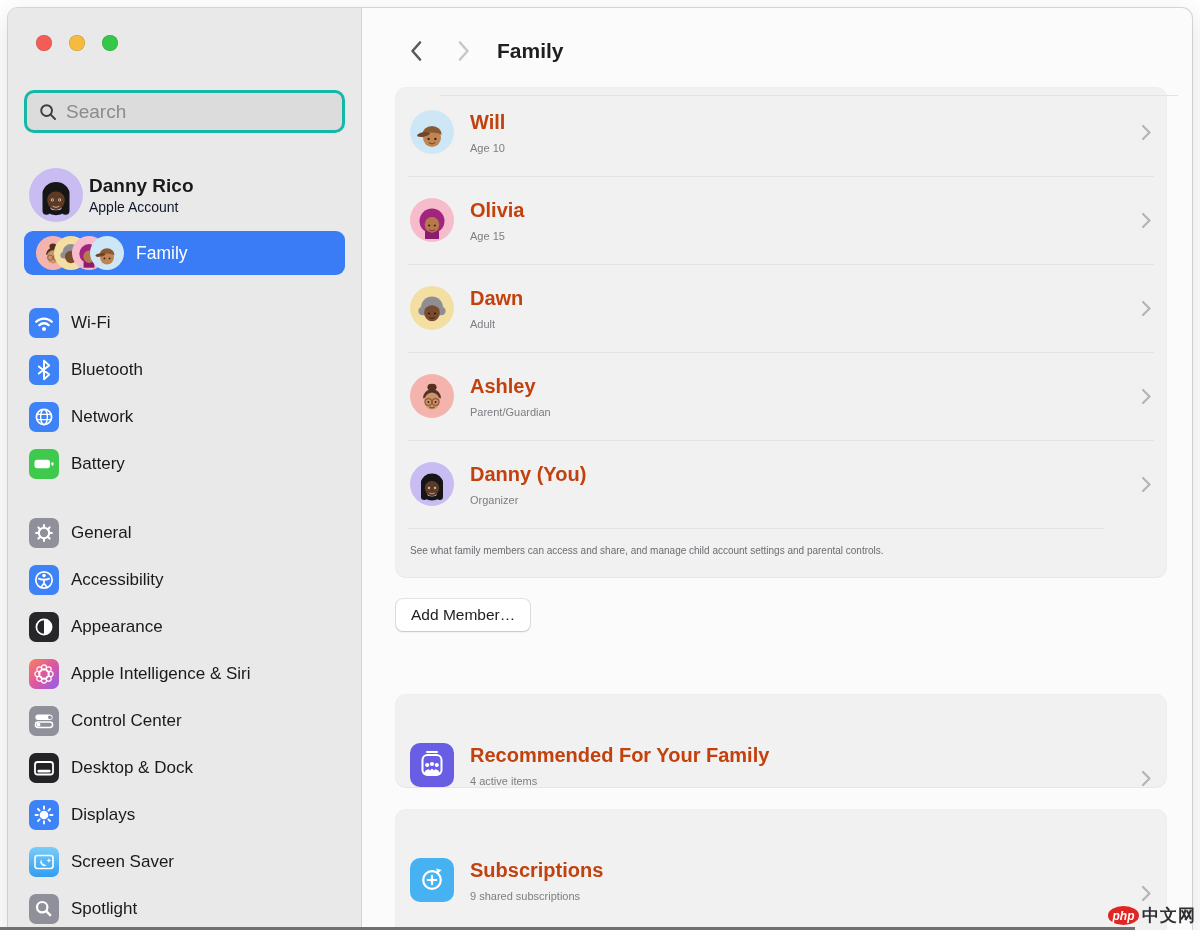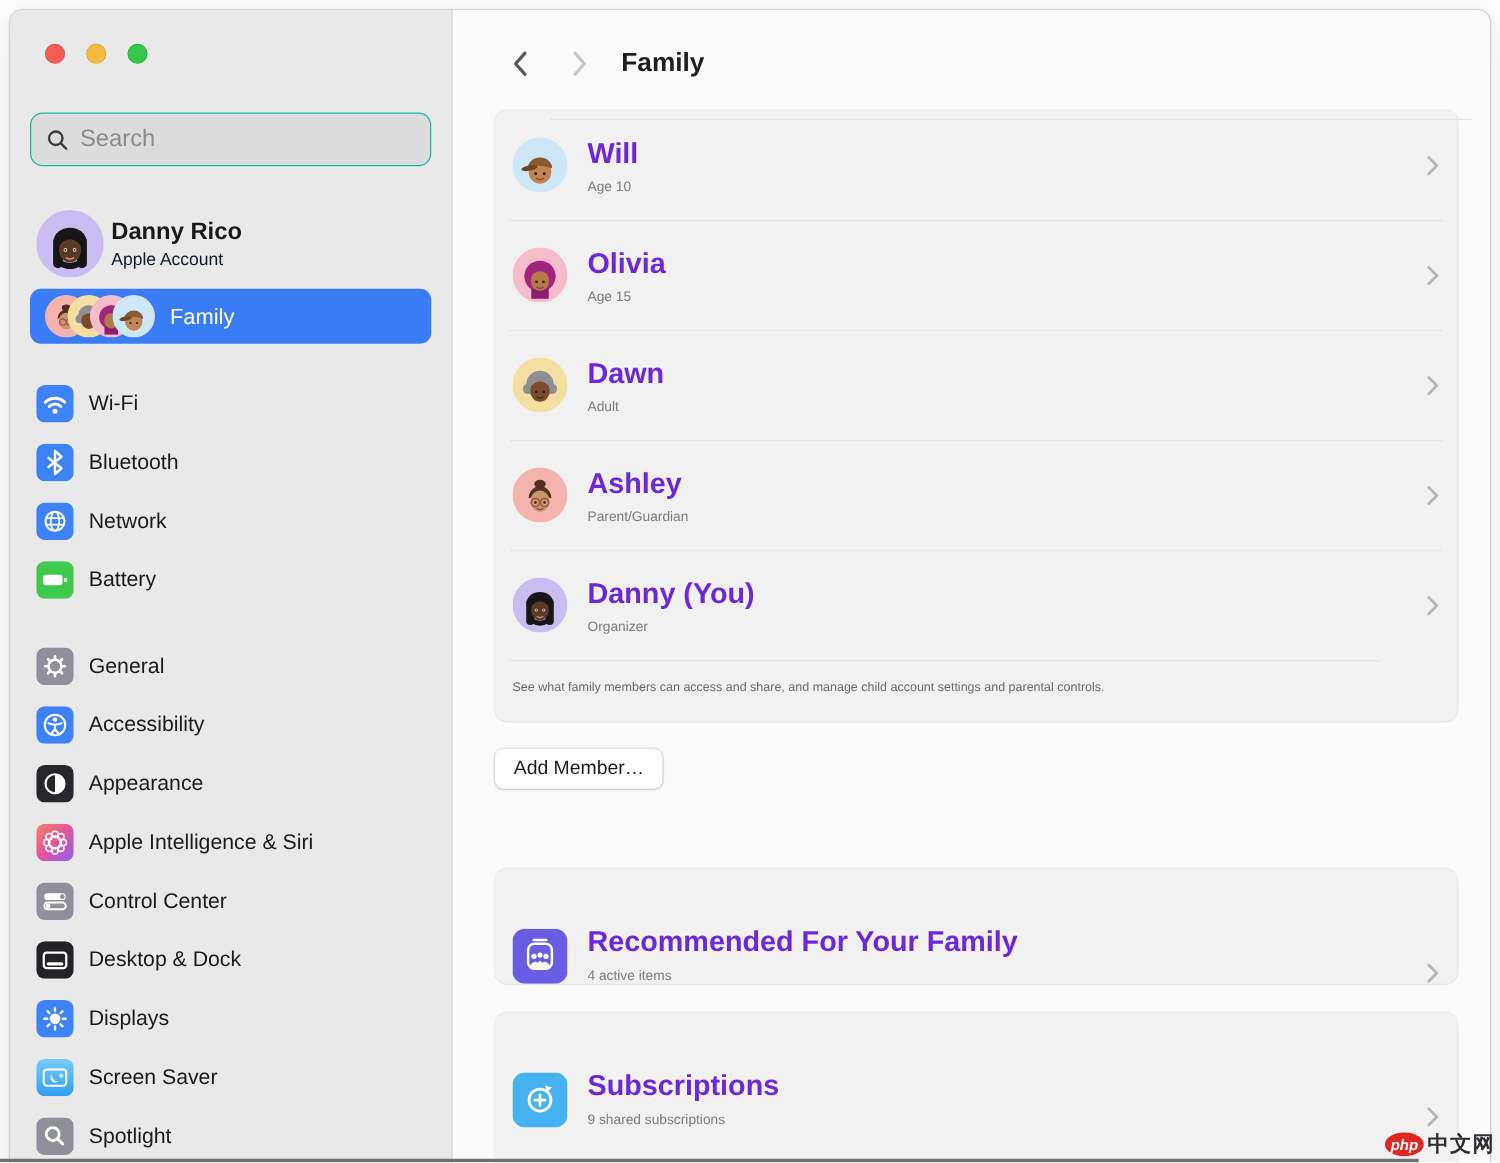--- a/index.html
+++ b/index.html
@@ -11,21 +11,21 @@
   .page{position:relative;width:1200px;height:930px;background:#fff;overflow:hidden;}
   .window{position:absolute;left:8px;top:8px;width:1184px;height:928px;display:flex;
     border-radius:10px 10px 0 0;overflow:hidden;background:var(--main-bg);
     box-shadow:0 0 0 1px rgba(0,0,0,.14),0 8px 30px rgba(0,0,0,.12);}
   
   .sidebar{width:354px;flex:none;background:var(--sidebar-bg);border-right:1px solid #d4d4d5;
     padding:0 16px;overflow:hidden;}
   .traffic{display:flex;gap:17px;margin:27px 0 0 12px;}
   .tl{width:16px;height:16px;border-radius:50%;box-shadow:inset 0 0 0 .5px rgba(0,0,0,.18);}
   .tl.red{background:#f45d55;} .tl.yellow{background:#f4bb3f;} .tl.green{background:#35c748;}
-  .search{margin-top:39px;height:43px;background:#dcdcdd;border:1px solid #14b8a6;border-radius:10px;
+  .search{margin-top:39px;height:43px;background:#dcdcdd;border:3px solid #14b8a6;border-radius:10px;
     display:flex;align-items:center;padding:0 12px;gap:9px;}
   .search input{flex:1;border:none;background:transparent;outline:none;font-size:19px;
     font-family:inherit;color:#1d1d1f;}
   .search input::placeholder{color:#8b8b90;}
   .profile{margin-top:35px;display:flex;align-items:center;gap:6px;padding-left:5px;cursor:default;}
   .pname{font-size:19px;font-weight:700;color:#1a1a1c;}
   .psub{font-size:14px;color:#0f172a;margin-top:2px;}
   .family-pill{margin-top:9px;height:44px;border-radius:9px;background:var(--accent-blue);
     display:flex;align-items:center;padding:0 12px;cursor:default;}
   .cluster{position:relative;width:88px;height:34px;flex:none;}
@@ -41,21 +41,21 @@
   .mheader{height:42px;display:flex;align-items:center;}
   .nav-back{margin-left:13px;cursor:pointer;}
   .nav-fwd{margin-left:34px;cursor:pointer;}
   .ptitle{font-size:21px;font-weight:700;color:#1f1f21;margin-left:26px;}
   .card{background:var(--card-bg);border-radius:10px;
     box-shadow:0 0 0 1px rgba(0,0,0,.05),0 1px 1px rgba(0,0,0,.03);}
   .members{margin-top:16px;}
   .mrow{position:relative;height:88px;display:flex;align-items:center;padding:0 14px;gap:16px;cursor:default;}
   .mrow + .mrow::before{content:"";position:absolute;top:0;left:12px;right:12px;height:1px;background:#e3e3e5;}
   .mtext{flex:1;}
-  .mname{font-size:23px;font-weight:700;color:#6d28d9;}
+  .mname{font-size:20px;font-weight:700;color:#c2410c;}
   .msub{font-size:11px;color:#7d7d82;margin-top:8px;}
   .card-footer{position:relative;padding:16px 18px 18px 14px;font-size:10px;color:#6c6c71;line-height:1.45;max-width:720px;}
   .card-footer::before{content:"";position:absolute;top:0;left:12px;right:12px;height:1px;background:#e3e3e5;}
   .btnrow{margin-top:22px;display:flex;}
   .add-btn{background:#fff;border:none;border-radius:7px;padding:7px 15px;font-size:15.5px;color:#1d1d1f;
     font-family:inherit;box-shadow:0 0 0 1px rgba(0,0,0,.09),0 1px 2px rgba(0,0,0,.14);cursor:pointer;}
   .feature{display:flex;align-items:flex-end;height:92px;padding:0 14px;gap:16px;cursor:default;position:relative;}
   .feature-card-1{margin-top:64px;}
   .feature-card-2{margin-top:23px;height:130px;}
   .feature-card-2 .feature{height:92px;}

